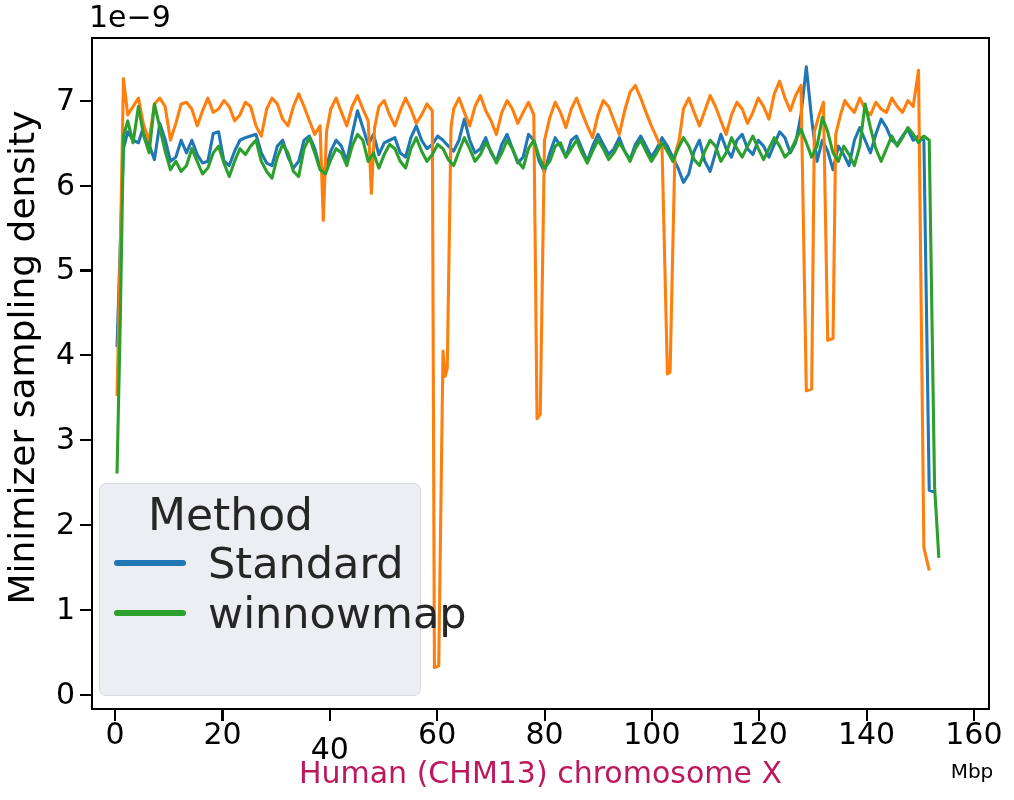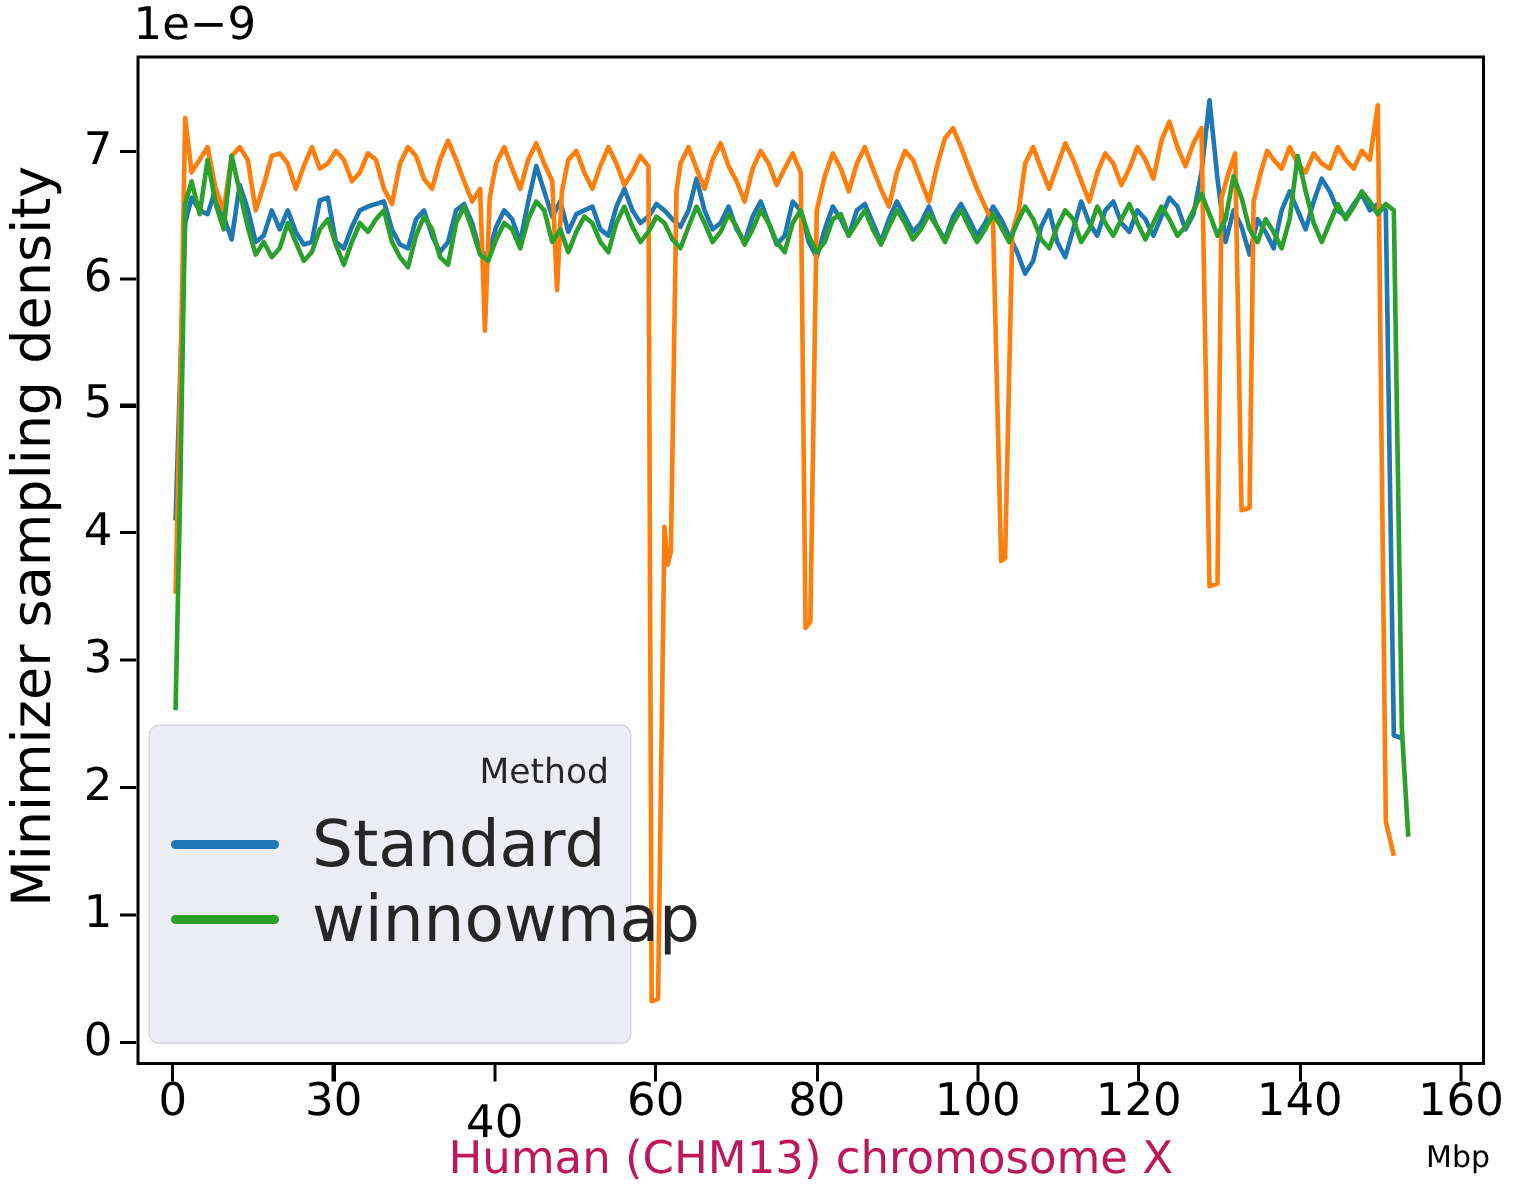--- a/index.html
+++ b/index.html
@@ -127,22 +127,22 @@
     top: 483px;
     width: 322px;
     height: 213px;
     background: rgba(234, 234, 242, 0.86);
     border: 1px solid #d8d8e0;
     border-radius: 7px;
     box-sizing: border-box;
     padding: 8px 14px 10px 14px;
   }
   #legend-title {
-    text-align: right;
-    font-size: 23px;
+    text-align: left;
+    font-size: 44px;
     color: #262626;
     line-height: 46px;
     padding-left: 34px;
     white-space: nowrap;
   }
   .legend-row {
     display: flex;
     align-items: center;
     height: 50px;
   }
@@ -184,21 +184,21 @@
       <div class="ytick-mark" style="top: 269.386px; left: 80px;"></div>
       <div class="ytick-label" style="top: 169.518px; right: 939px;">6</div>
       <div class="ytick-mark" style="top: 184.518px; left: 80px;"></div>
       <div class="ytick-label" style="top: 84.6507px; right: 939px;">7</div>
       <div class="ytick-mark" style="top: 99.6507px; left: 80px;"></div>
     </div>
 
   <div id="xtick-container">
       <div class="xtick-label" style="left: 75.1522px;">0</div>
       <div class="xtick-mark" style="left: 114.152px;"></div>
-      <div class="xtick-label" style="left: 182.496px;">30</div>
+      <div class="xtick-label" style="left: 182.496px;">20</div>
       <div class="xtick-mark" style="left: 221.496px;"></div>
       <div class="xtick-label" style="left: 289.839px; margin-top: 15px;">40</div>
       <div class="xtick-mark" style="left: 328.839px;"></div>
       <div class="xtick-label" style="left: 397.182px;">60</div>
       <div class="xtick-mark" style="left: 436.182px;"></div>
       <div class="xtick-label" style="left: 504.525px;">80</div>
       <div class="xtick-mark" style="left: 543.525px;"></div>
       <div class="xtick-label" style="left: 611.869px;">100</div>
       <div class="xtick-mark" style="left: 650.869px;"></div>
       <div class="xtick-label" style="left: 719.212px;">120</div>

